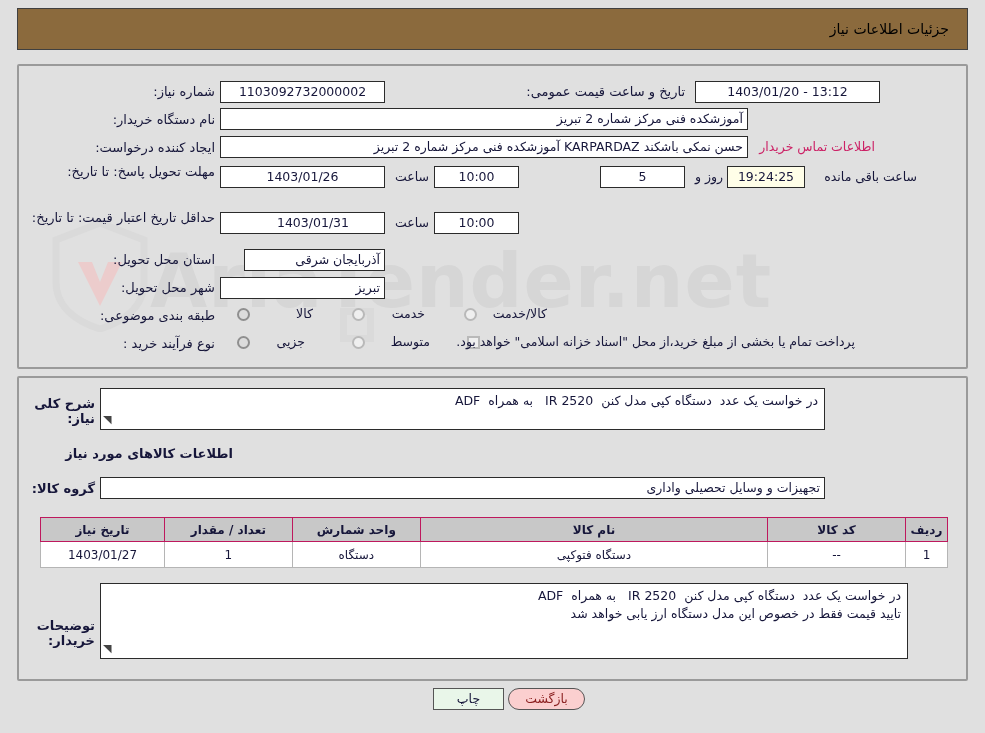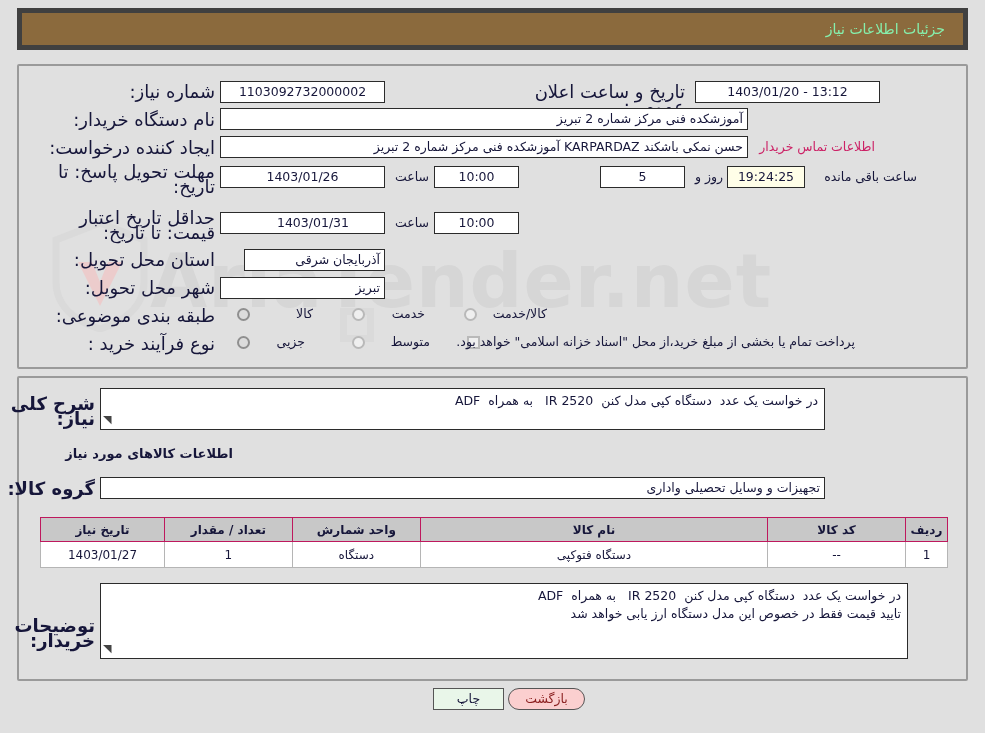--- a/index.html
+++ b/index.html
@@ -48,22 +48,22 @@
     width: 34px; height: 34px;
     border: 7px solid #dadada;
   }
 
   
   .header-bar {
     position: absolute;
     left: 17px; top: 8px;
     width: 951px; height: 42px;
     background: #8b6a3d;
-    border: 5px solid #404040;
-    color: #86efac;
+    border: 1px solid #404040;
+    color: #000000;
     display: flex;
     align-items: center;
     justify-content: flex-start;
     padding: 0 18px;
     font-size: 14px;
     z-index: 2;
   }
 
   
   .panel {
@@ -72,21 +72,21 @@
     border: 2px solid #9a9a9a;
     border-radius: 2px;
     z-index: 1;
   }
   .panel-top { left: 17px; top: 64px; width: 951px; height: 305px; }
   .panel-bottom { left: 17px; top: 376px; width: 951px; height: 305px; }
 
   
   .lbl {
     position: absolute;
-    font-size: 18px;
+    font-size: 13px;
     line-height: 15px;
     text-align: right;
     color: #16163a;
     z-index: 3;
     white-space: normal;
   }
   .lbl-b { font-weight: bold; }
   .fld {
     position: absolute;
     background: #ffffff;
@@ -220,21 +220,21 @@
   <div class="header-bar">
     <span>جزئیات اطلاعات نیاز</span>
   </div>
 
   <div class="panel panel-top"></div>
   <div class="panel panel-bottom"></div>
 
   <div class="lbl" style="right:770px; top:84px; width:185px;">شماره نیاز:</div>
   <div class="fld fld-c" style="right:600px; top:81px; width:165px;">1103092732000002</div>
 
-  <div class="lbl" style="right:300px; top:84px; width:190px;">تاریخ و ساعت اعلان عمومی:</div>
+  <div class="lbl" style="right:300px; top:84px; width:190px;">تاریخ و ساعت قیمت عمومی:</div>
   <div class="fld fld-c" style="right:105px; top:81px; width:185px;">13:12 - 1403/01/20</div>
 
   <div class="lbl" style="right:770px; top:112px; width:185px;">نام دستگاه خریدار:</div>
   <div class="fld fld-r" style="right:237px; top:108px; width:528px;">آموزشکده فنی مرکز شماره 2 تبریز</div>
 
   <div class="lbl" style="right:770px; top:140px; width:185px;">ایجاد کننده درخواست:</div>
   <div class="fld fld-r" style="right:237px; top:136px; width:528px;">حسن نمکی باشکند KARPARDAZ آموزشکده فنی مرکز شماره 2 تبریز</div>
   <div class="link" style="right:110px; top:139px;">اطلاعات تماس خریدار</div>
 
   <div class="lbl" style="right:770px; top:164px; width:185px;">مهلت تحویل پاسخ: تا تاریخ:</div>

